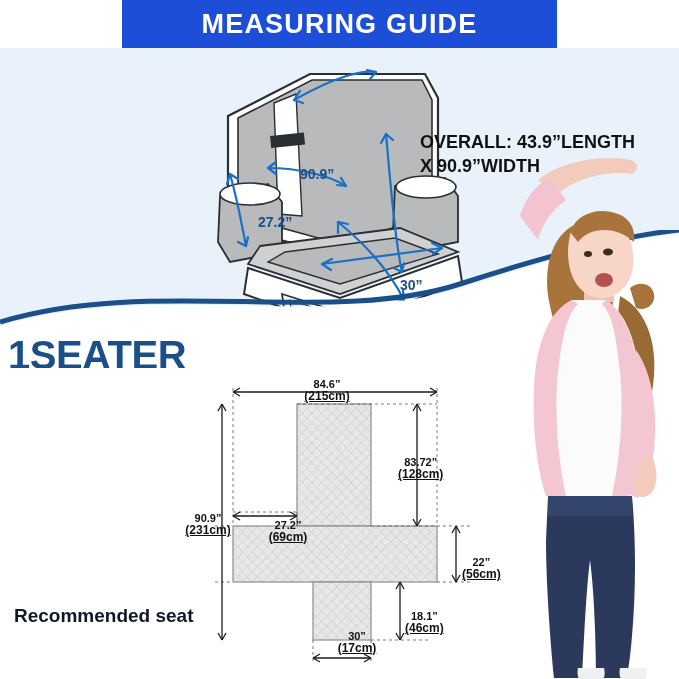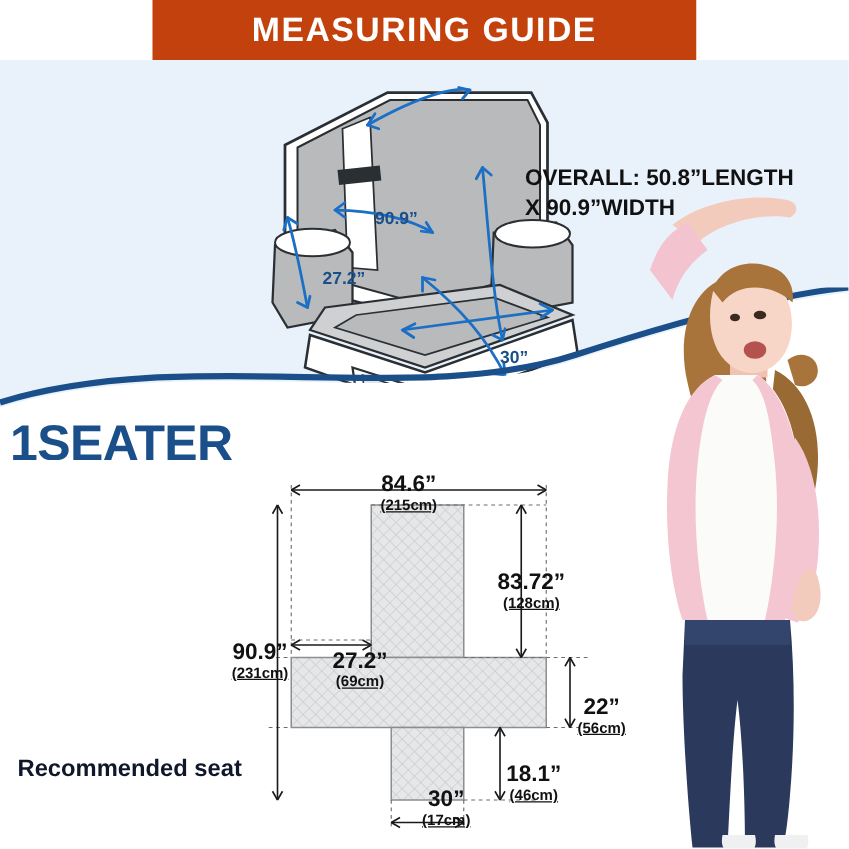--- a/index.html
+++ b/index.html
@@ -9,21 +9,21 @@
     font-family:"Liberation Sans", sans-serif;
     background:#ffffff;
     overflow:hidden;
     position:relative;
   }
   #page { position:relative; width:679px; height:679px; overflow:hidden; }
 
   
   .header-bar {
     position:absolute; left:122px; top:0; width:435px; height:48px;
-    background:#c2410c;
+    background:#1d4ed8;
     display:flex; align-items:center; justify-content:center;
   }
   .header-title {
     color:#ffffff; font-weight:bold; font-size:27px;
     letter-spacing:1.2px; white-space:nowrap;
   }
 
   
   .top-panel {
     position:absolute; left:0; top:48px; width:679px; height:320px;
@@ -66,21 +66,21 @@
     background:#ffffff;
   }
 
   
   .flat-svg { position:absolute; left:0; top:368px; }
 
   .flat-label {
     position:absolute; font-weight:bold; color:#111; text-align:center;
     line-height:1.1; white-space:nowrap;
   }
-  .flat-label .big { font-size:18px; display:block; }
+  .flat-label .big { font-size:11px; display:block; }
   .flat-label .small { font-size:12px; display:block;text-decoration:underline; }
 
   .lbl-846   { left:327px; top:378px; transform:translateX(-50%); }
   .lbl-5039  { left:398px; top:456px; }
   .lbl-909   { left:208px; top:512px; transform:translateX(-50%); text-align:center;}
   .lbl-272   { left:288px; top:519px; transform:translateX(-50%); }
   .lbl-22    { left:462px; top:556px; }
   .lbl-181   { left:405px; top:610px; }
   .lbl-30b   { left:357px; top:630px; transform:translateX(-50%); }
 
@@ -145,21 +145,21 @@
         <path d="M132 208 l10 -5 M132 208 l9 6"></path>
         <path d="M252 192 l-10 -5 M252 192 l-9 6"></path>
       </g>
     </svg>
 
     <div class="dim dim-909">90.9”</div>
     <div class="dim dim-272">27.2”</div>
     <div class="dim dim-30">30”</div>
 
     <div class="overall-text">
-      <div>OVERALL: 50.8”LENGTH</div>
+      <div>OVERALL: 43.9”LENGTH</div>
       <div>X 90.9”WIDTH</div>
     </div>
 
     <svg class="white-swoosh" viewBox="0 0 679 140" preserveAspectRatio="none">
       <path d="M0 96 C150 50 330 100 460 58 C540 32 620 10 679 4 L679 140 L0 140 Z" fill="#ffffff"></path>
       <path d="M0 92 C150 46 330 96 460 54 C540 28 620 6 679 0" fill="none" stroke="#1b4f8a" stroke-width="5"></path>
     </svg>
   </div>
 
   <div class="seater-label">1SEATER</div>

